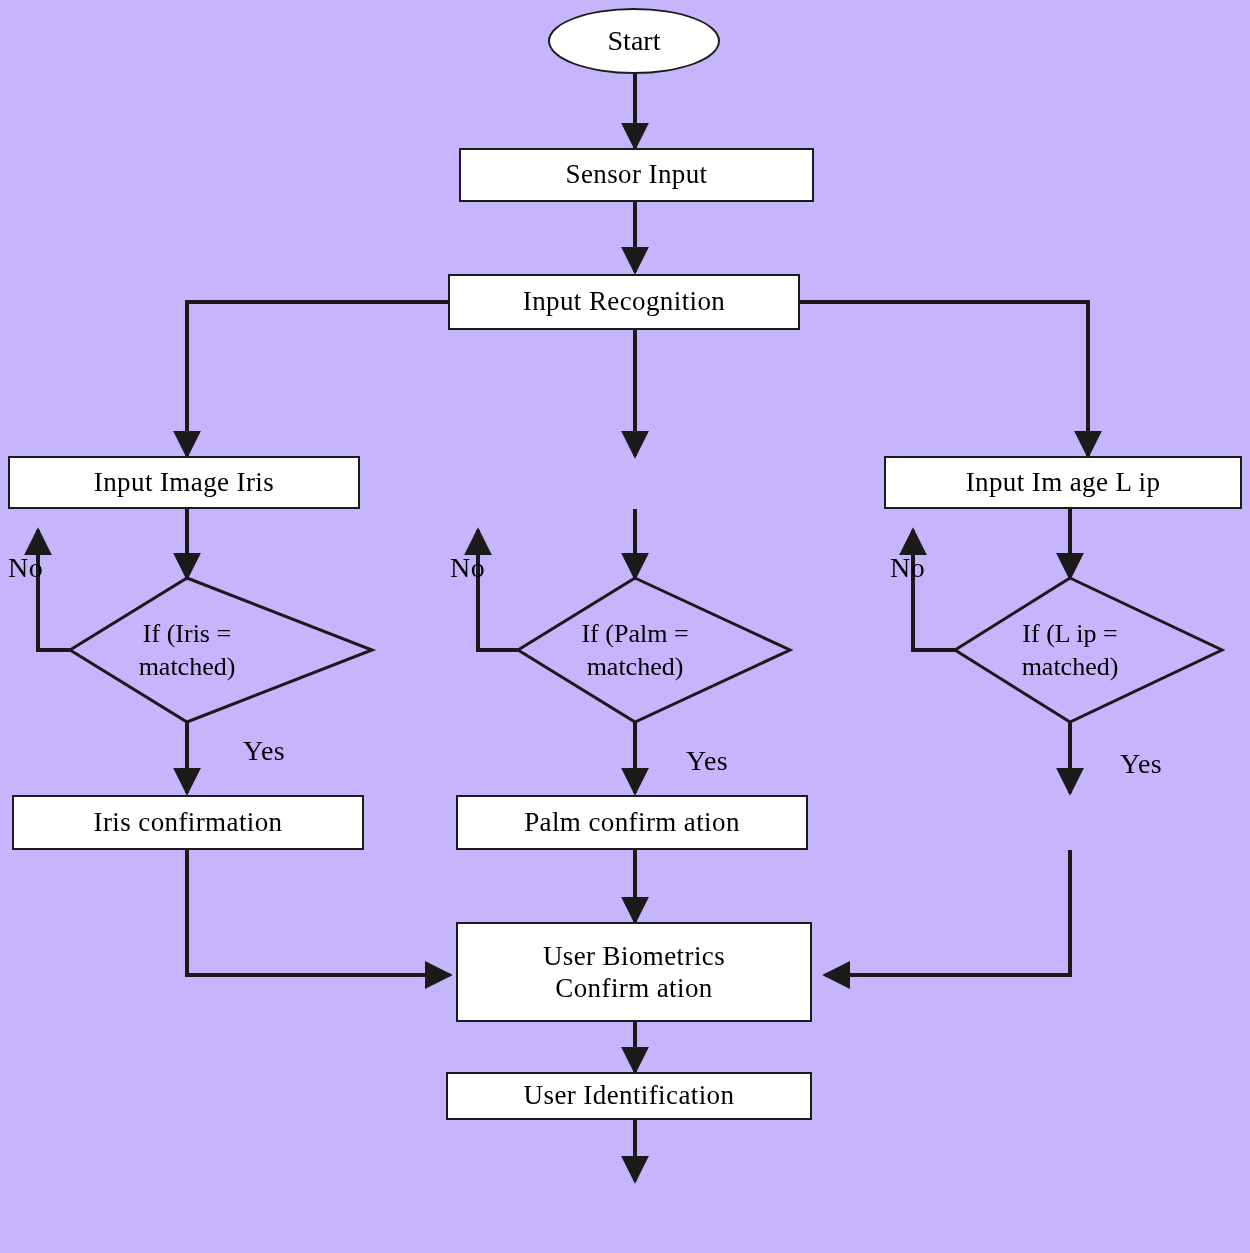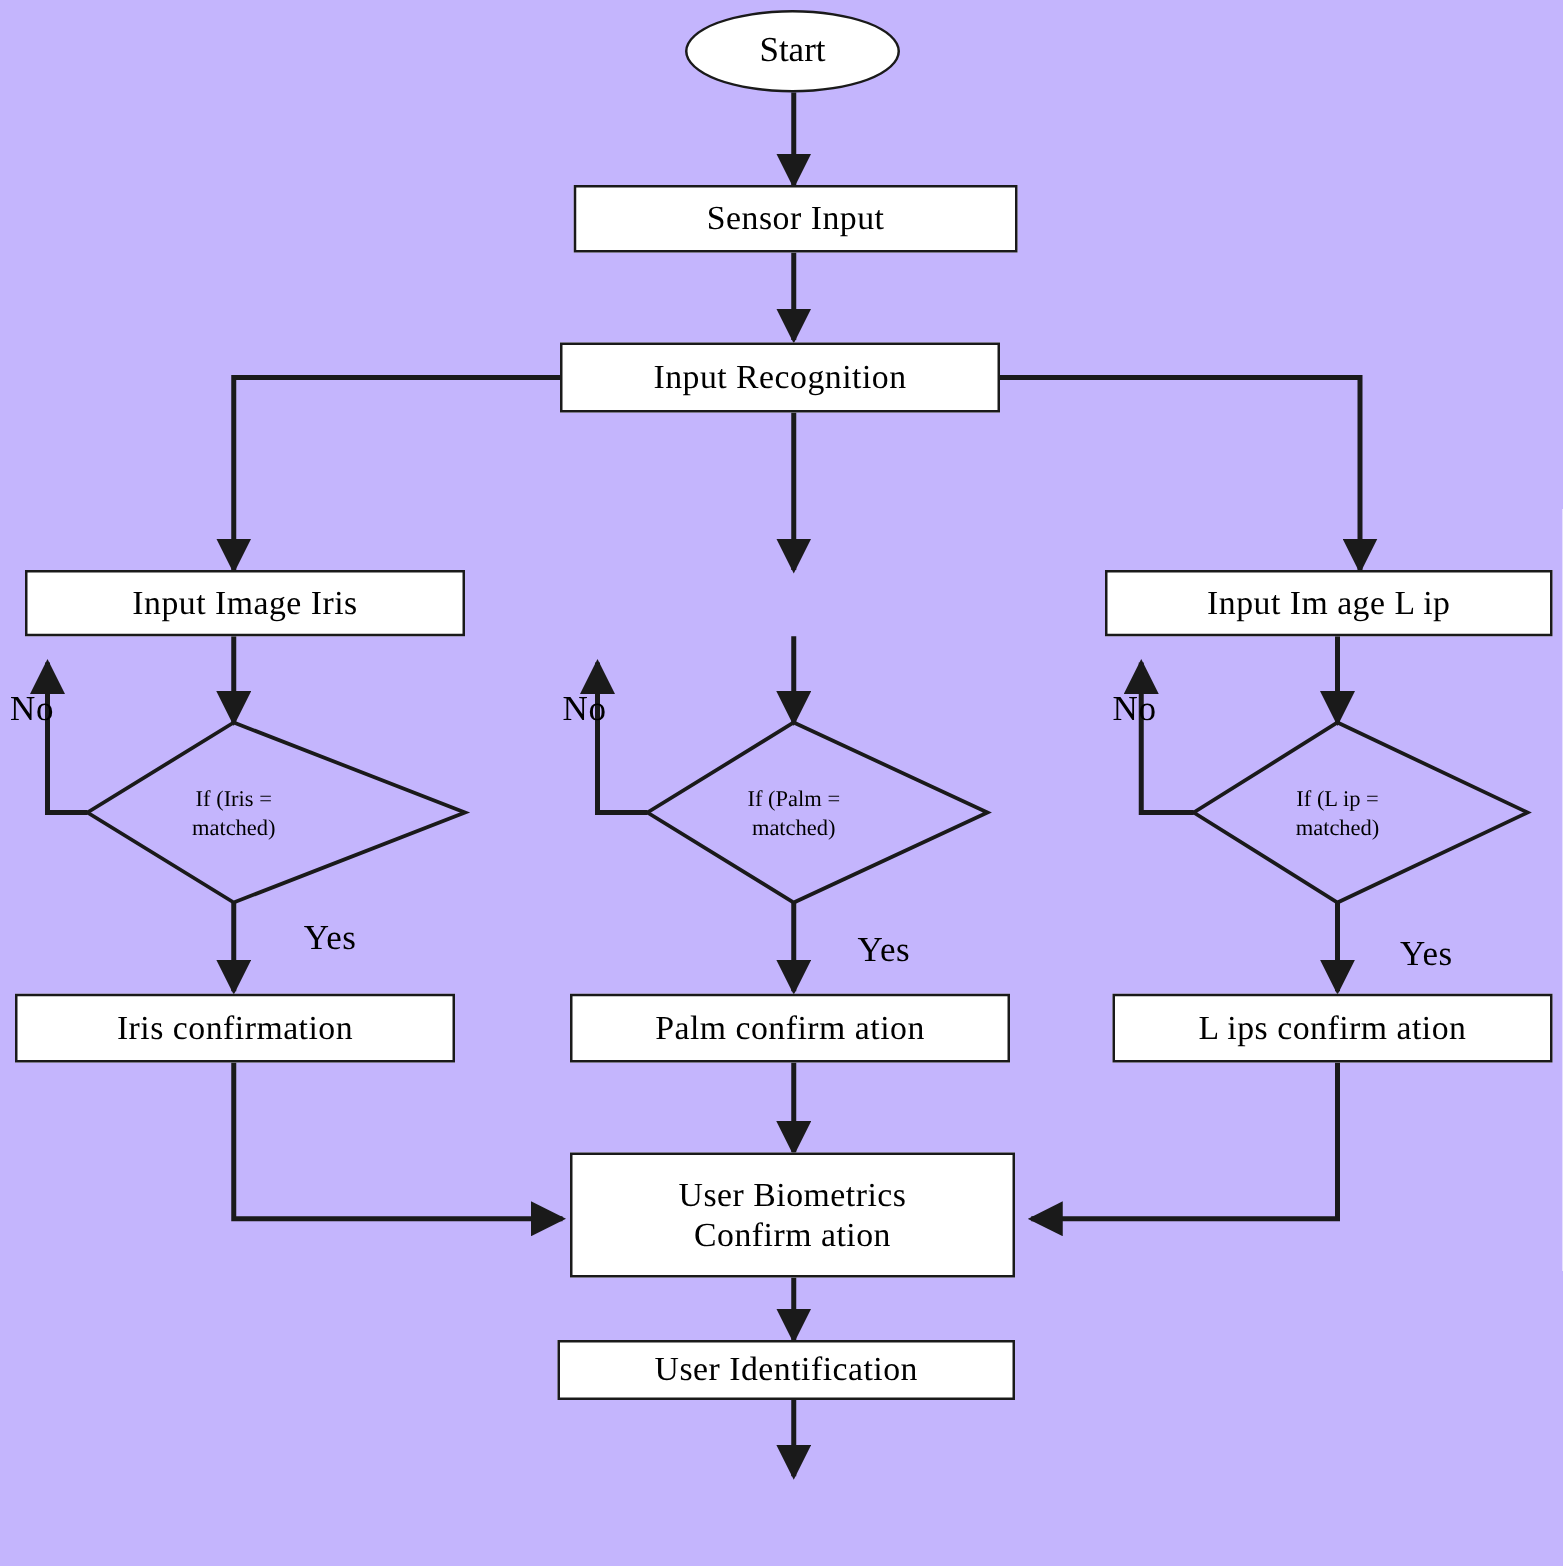--- a/index.html
+++ b/index.html
@@ -48,21 +48,21 @@
     border-radius: 50%;
     background: #ffffff;
     font-size: 28px;
   }
   .diamond-label {
     position: absolute;
     display: flex;
     align-items: center;
     justify-content: center;
     text-align: center;
-    font-size: 18px;
+    font-size: 26px;
     line-height: 1.25;
     pointer-events: none;
   }
   .edge-label {
     position: absolute;
     font-size: 28px;
     letter-spacing: 0.5px;
     white-space: nowrap;
   }
 </style>
@@ -120,21 +120,21 @@
 
 
   <div class="node rect" style="left:446px; top:148px; width:355px; height:54px;margin-left:13px;">
     <span>Sensor Input</span>
   </div>
 
   <div class="node rect" style="left:448px; top:274px; width:352px; height:56px;">
     <span>Input Recognition</span>
   </div>
 
-  <div class="node rect" style="left:8px; top:456px; width:352px; height:53px;margin-left:12px;">
+  <div class="node rect" style="left:8px; top:456px; width:352px; height:53px;">
     <span>Input Image Iris</span>
   </div>
 
 
   <div class="node rect" style="left:884px; top:456px; width:358px; height:53px;">
     <span>Input Im age L ip</span>
   </div>
 
   <div class="diamond-label" style="left:77px; top:608px; width:220px; height:85px;">
     <div>
@@ -158,23 +158,20 @@
   </div>
 
   <div class="node rect" style="left:12px; top:795px; width:352px; height:55px;">
     <span>Iris confirmation</span>
   </div>
 
   <div class="node rect" style="left:456px; top:795px; width:352px; height:55px;">
     <span>Palm confirm ation</span>
   </div>
 
-  <div class="node rect" style="left:890px; top:795px; width:352px; height:55px;">
-    <span>L ips confirm ation</span>
-  </div>
 
   <div class="node rect two-line" style="left:456px; top:922px; width:356px; height:100px;">
     <div>
       <div>User Biometrics</div>
       <div>Confirm ation</div>
     </div>
   </div>
 
   <div class="node rect" style="left:446px; top:1072px; width:366px; height:48px;">
     <span>User Identification</span>

